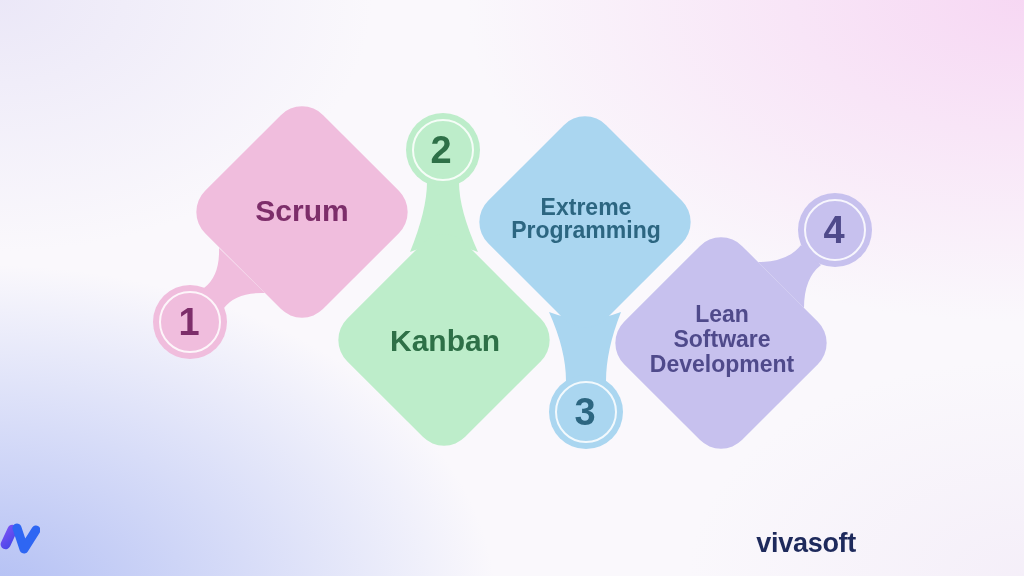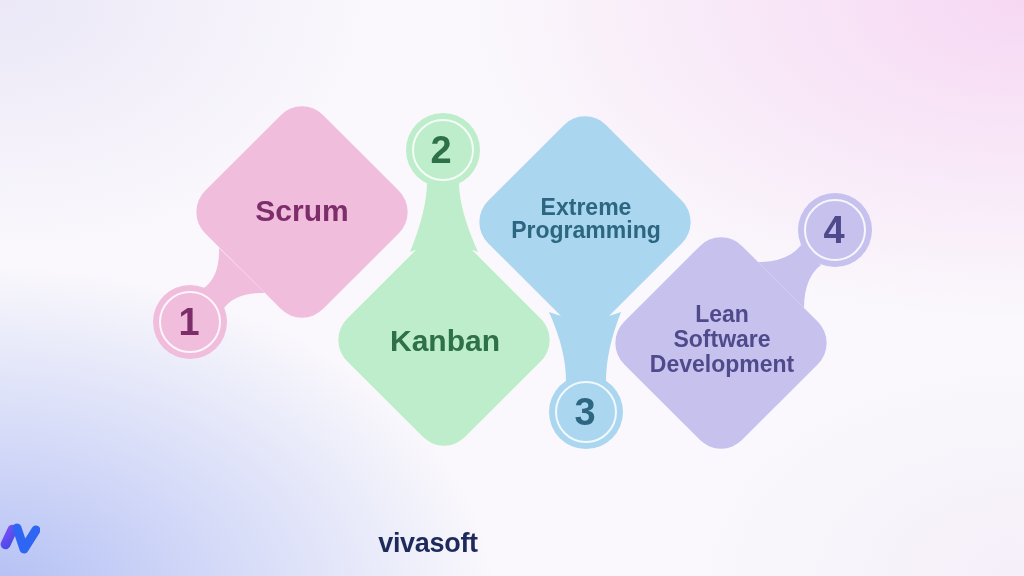--- a/index.html
+++ b/index.html
@@ -14,21 +14,21 @@
       #faf8fc;
   }
   svg{position:absolute;left:0;top:0;}
   svg text{font-family:"Liberation Sans",sans-serif;font-weight:bold;text-anchor:middle;}
   .label{font-size:30px;}
   .label-sm{font-size:23px;}
   .num{font-size:38px;}
   .ring{fill:none;stroke:rgba(255,255,255,0.85);stroke-width:2;}
   .footer-logo{
     position:absolute;left:0;top:521px;width:856px;height:44px;
-    display:flex;align-items:center;justify-content:center;gap:7px;
+    display:flex;align-items:center;justify-content:flex-end;gap:7px;
   }
   .logo-text{
     font-size:27px;font-weight:bold;letter-spacing:-0.3px;line-height:44px;
   }
 </style>
 </head>
 <body>
 
 <svg width="1024" height="576" viewBox="0 0 1024 576">
 

